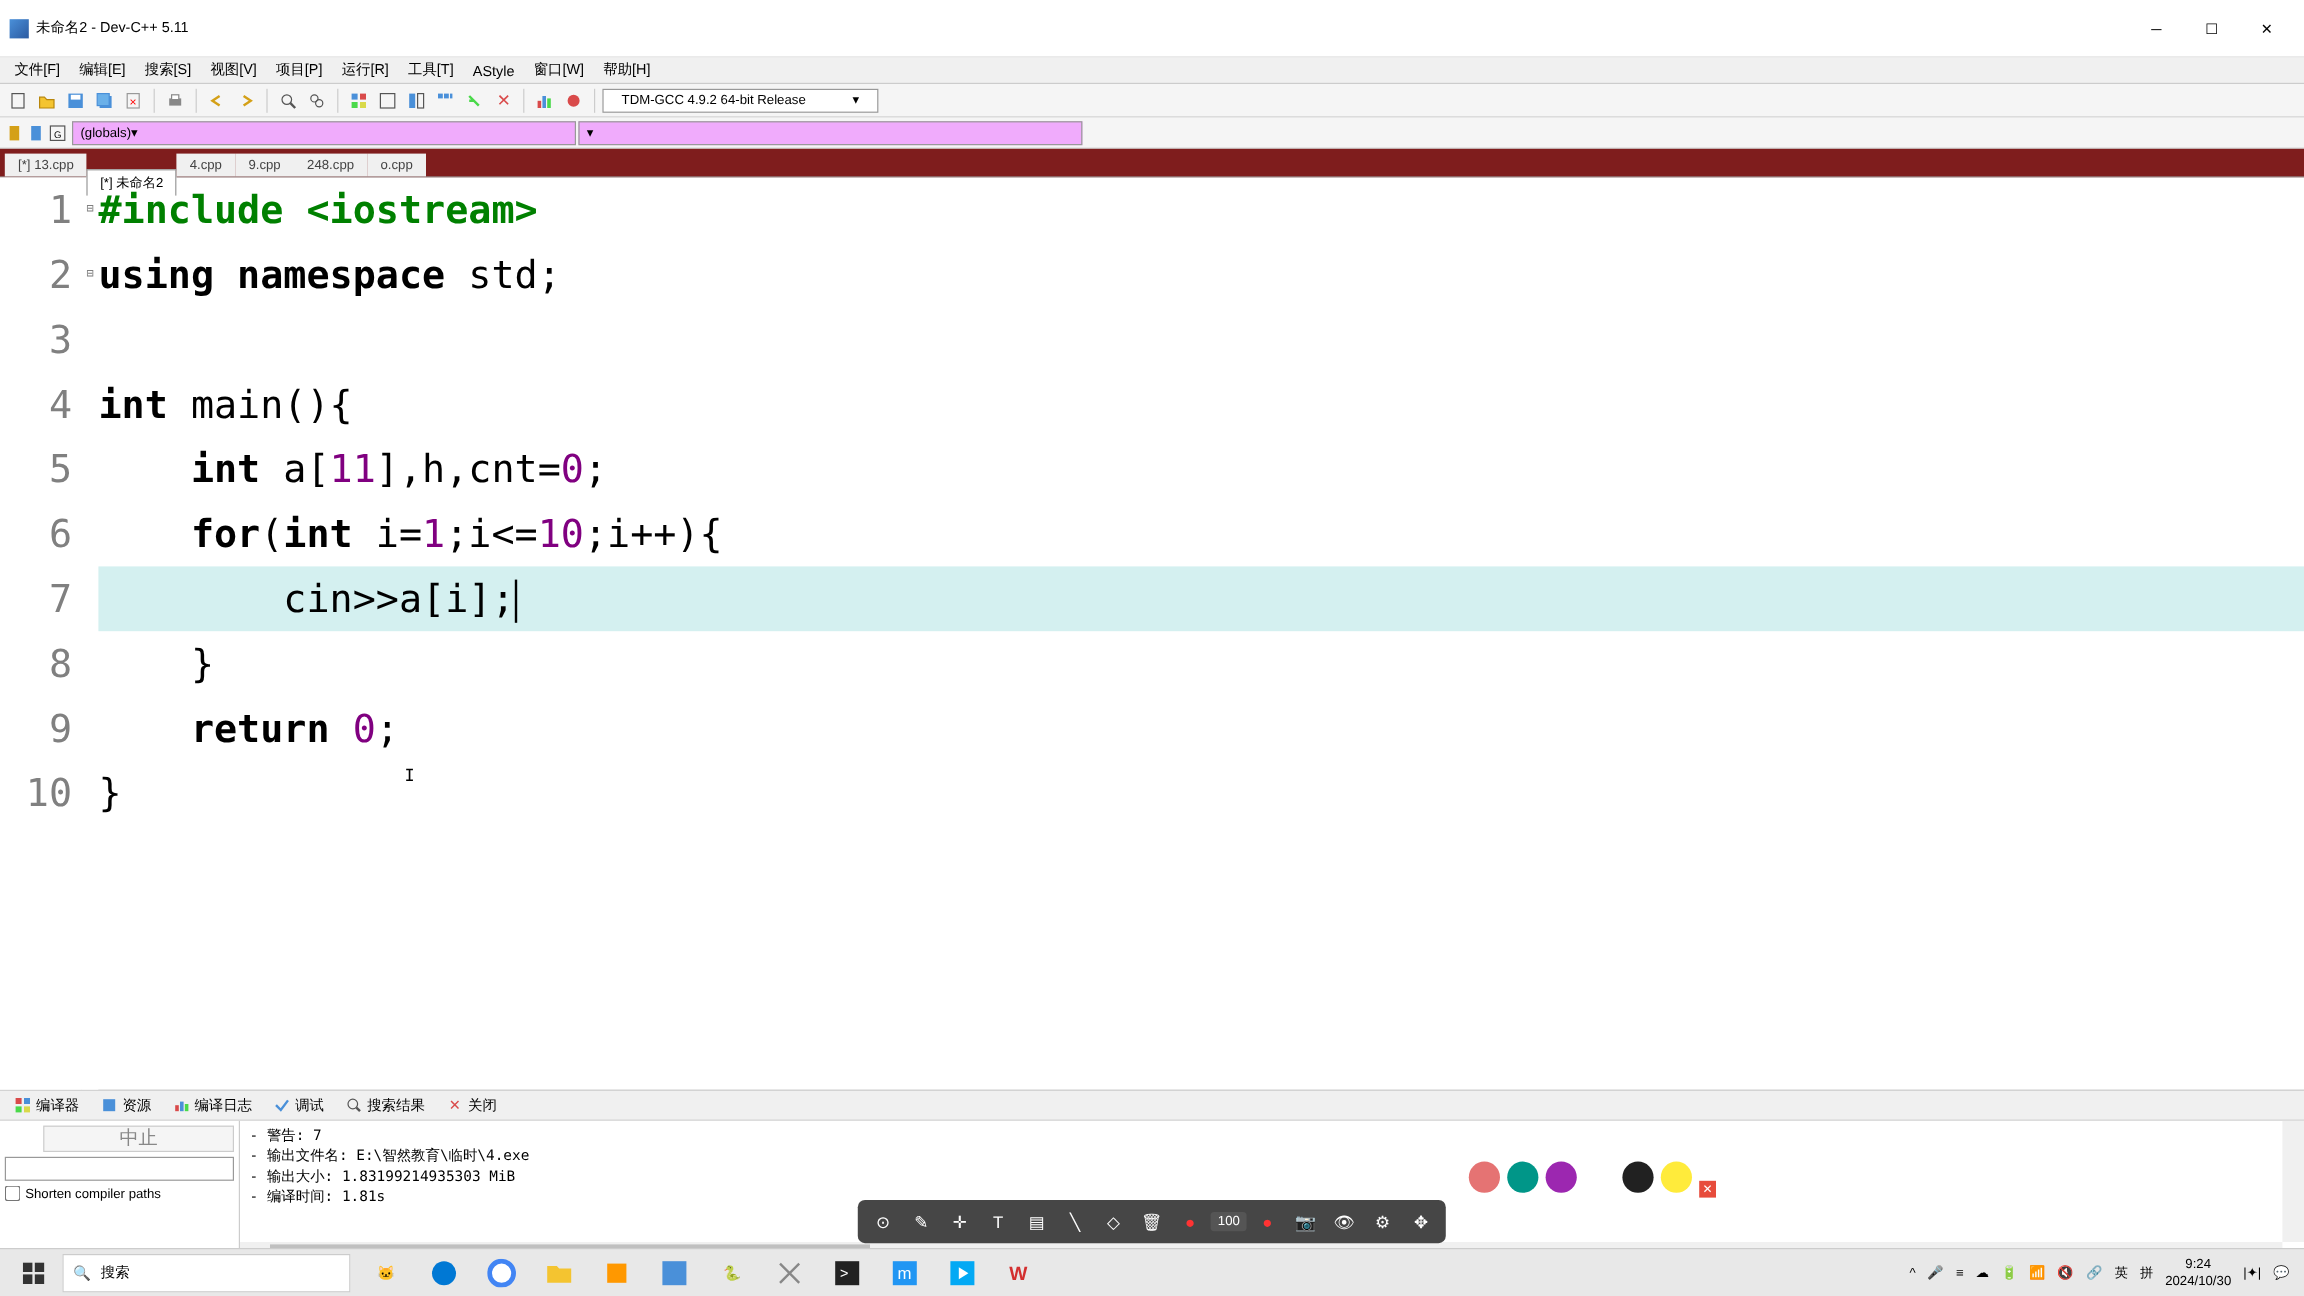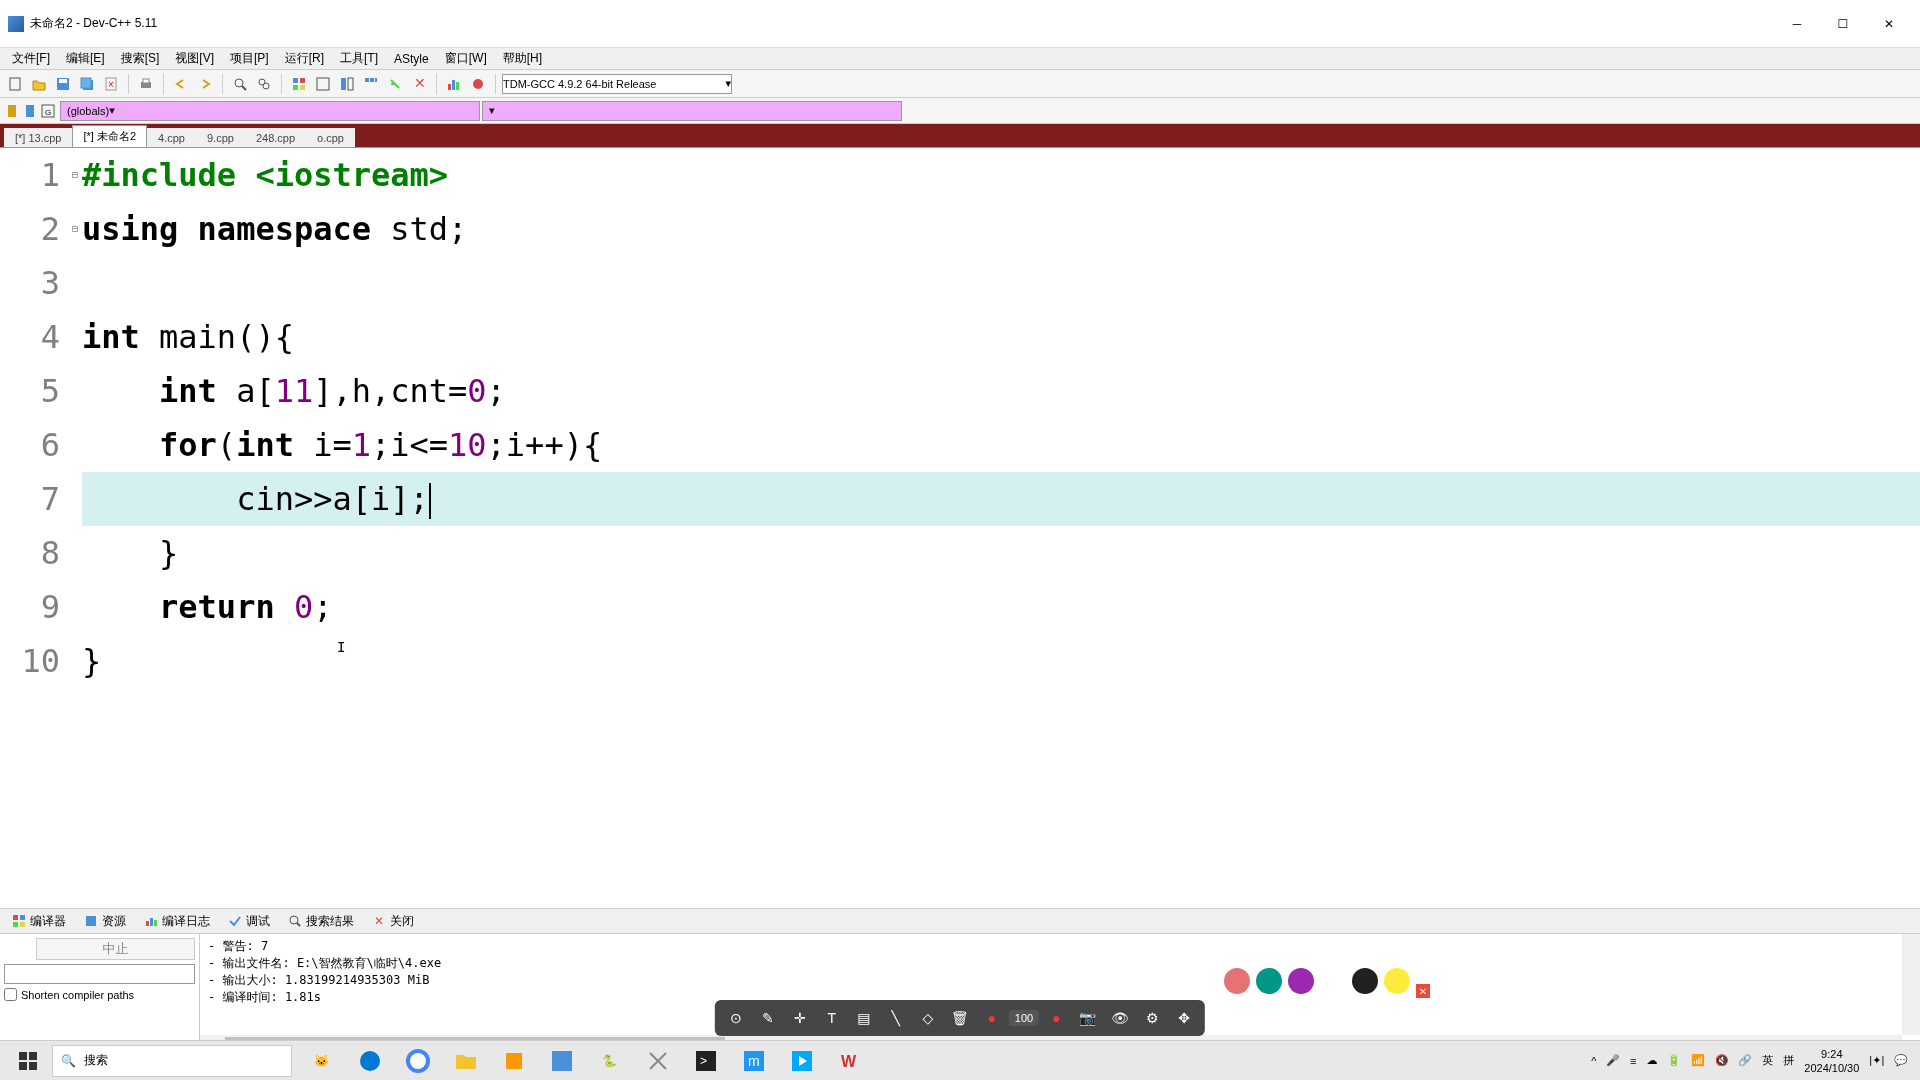--- a/index.html
+++ b/index.html
@@ -10,50 +10,50 @@
 .titlebar .title { flex: 1; font-size: 12px; color: #000; }
 .window-controls { display: flex; gap: 0; }
 .window-controls .ctrl { width: 46px; height: 30px; display: flex; align-items: center; justify-content: center; cursor: pointer; }
 
 .menubar { height: 22px; display: flex; align-items: center; padding: 0 4px; background: #f0f0f0; border-bottom: 1px solid #ccc; }
 .menubar .menu-item { padding: 2px 8px; cursor: pointer; font-size: 12px; }
 
 .toolbar { height: 28px; display: flex; align-items: center; padding: 2px 4px; background: #f5f5f5; border-bottom: 1px solid #ccc; gap: 2px; }
 .toolbar .tbtn { width: 22px; height: 22px; display: flex; align-items: center; justify-content: center; cursor: pointer; border: 1px solid transparent; }
 .toolbar .sep { width: 1px; height: 20px; background: #ccc; margin: 0 4px; }
-.toolbar .combo { height: 20px; border: 1px solid #999; background: #fff; padding: 0 0; font-size: 11px; display: flex; align-items: center; min-width: 200px; }
+.toolbar .combo { height: 20px; border: 1px solid #999; background: #fff; padding: 0 15px; font-size: 11px; display: flex; align-items: center; min-width: 200px; }
 .toolbar .combo .arrow { margin-left: auto; }
 
 .toolbar2 { height: 26px; display: flex; align-items: center; padding: 2px 4px; background: #f5f5f5; border-bottom: 1px solid #ccc; gap: 2px; }
 .toolbar2 .combo { height: 20px; border: 1px solid #999; background: #f0abfc; padding: 0 6px; font-size: 11px; display: flex; align-items: center; }
 
 .tabbar { height: 24px; display: flex; align-items: flex-end; background: #7f1d1d; border-bottom: 1px solid #999; padding: 0 4px; }
 .tabbar .tab { padding: 3px 10px; font-size: 11px; cursor: pointer; border: 1px solid transparent; border-bottom: none; background: #f0f0f0; color: #444; }
-.tabbar .tab.active { background: #fff; border-color: #999; position: relative; top: 0; color: #000; }
+.tabbar .tab.active { background: #fff; border-color: #999; position: relative; top: 16px; color: #000; }
 
 .editor { display: flex; height: 760px; background: #fff; font-family: Consolas, monospace; }
 .gutter { width: 68px; background: #fff; text-align: right; padding-right: 8px; color: #808080; font-size: 32px; line-height: 54px; user-select: none; }
 .fold-col { width: 14px; background: #fff; font-size: 12px; color: #808080; line-height: 54px; text-align: center; }
 .code { flex: 1; font-size: 32px; line-height: 54px; position: relative; }
 .code .line { height: 54px; white-space: pre; padding-left: 0; }
 .code .line.current { background: #d4f0f0; }
 .kw { color: #000; font-weight: bold; }
 .pp { color: #008000; font-weight: bold; }
 .num { color: #800080; }
 .cursor { display: inline-block; width: 2px; height: 36px; background: #000; vertical-align: middle; animation: blink 1s infinite; }
 @keyframes blink { 50% { opacity: 0; } }
 .text-caret { color:#000; font-size:14px; position:absolute; }
 
 .bottom-tabs { height: 26px; display: flex; align-items: center; background: #f0f0f0; border-top: 1px solid #ccc; border-bottom: 1px solid #ccc; padding: 0 4px; gap: 2px; }
 .bottom-tabs .btab { padding: 3px 8px; font-size: 12px; cursor: pointer; display: flex; align-items: center; gap: 4px; }
 .bottom-tabs .bicon { width: 14px; height: 14px; display: inline-block; }
 
 .output-panel { height: 120px; display: flex; background: #fff; border-bottom: 1px solid #ccc; }
 .output-left { width: 200px; border-right: 1px solid #ccc; padding: 4px; display: flex; flex-direction: column; gap: 4px; }
-.output-left .btn-stop { height: 22px; border: 1px solid #ccc; background: #f5f5f5; text-align: center; line-height: 20px; color: #888; font-size: 13px; margin-left: 32px; }
+.output-left .btn-stop { height: 22px; border: 1px solid #ccc; background: #f5f5f5; text-align: center; line-height: 20px; color: #888; font-size: 16px; margin-left: 32px; }
 .output-left input[type=text] { height: 20px; border: 1px solid #999; padding: 0 4px; font-size: 11px; }
 .output-left label { font-size: 11px; display: flex; align-items: center; gap: 4px; }
 .output-right { flex: 1; padding: 4px 8px; font-family: Consolas, monospace; font-size: 12px; color: #000; overflow: auto; position: relative; }
 .output-right .scrollbar-v { position: absolute; right: 0; top: 0; bottom: 18px; width: 18px; background: #f0f0f0; }
 .output-right .scrollbar-h { position: absolute; left: 0; right: 18px; bottom: 0; height: 18px; background: #f0f0f0; display:flex; align-items:center;}
 .output-right .scrollbar-h .thumb { width: 500px; height: 14px; background: #c0c0c0; margin-left:18px; }
 
 .statusbar { height: 22px; display: flex; align-items: center; background: #f0f0f0; border-top: 1px solid #ccc; padding: 0 8px; font-size: 12px; gap: 24px; }
 .statusbar .cell { display: flex; gap: 6px; }
 

